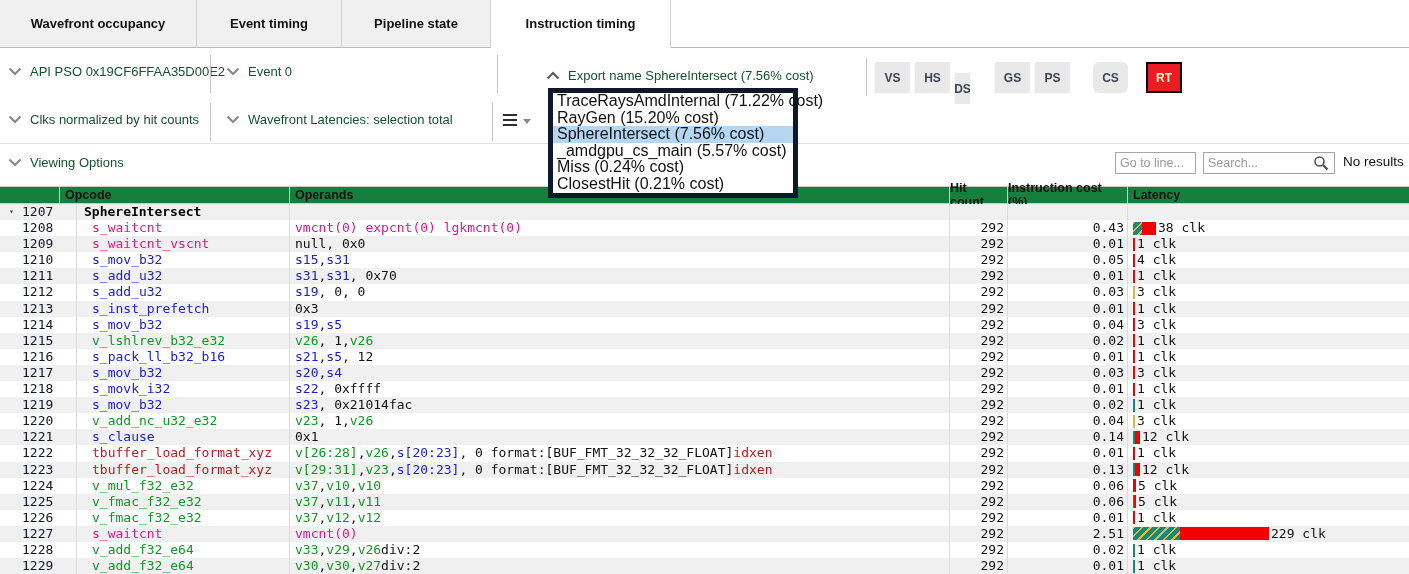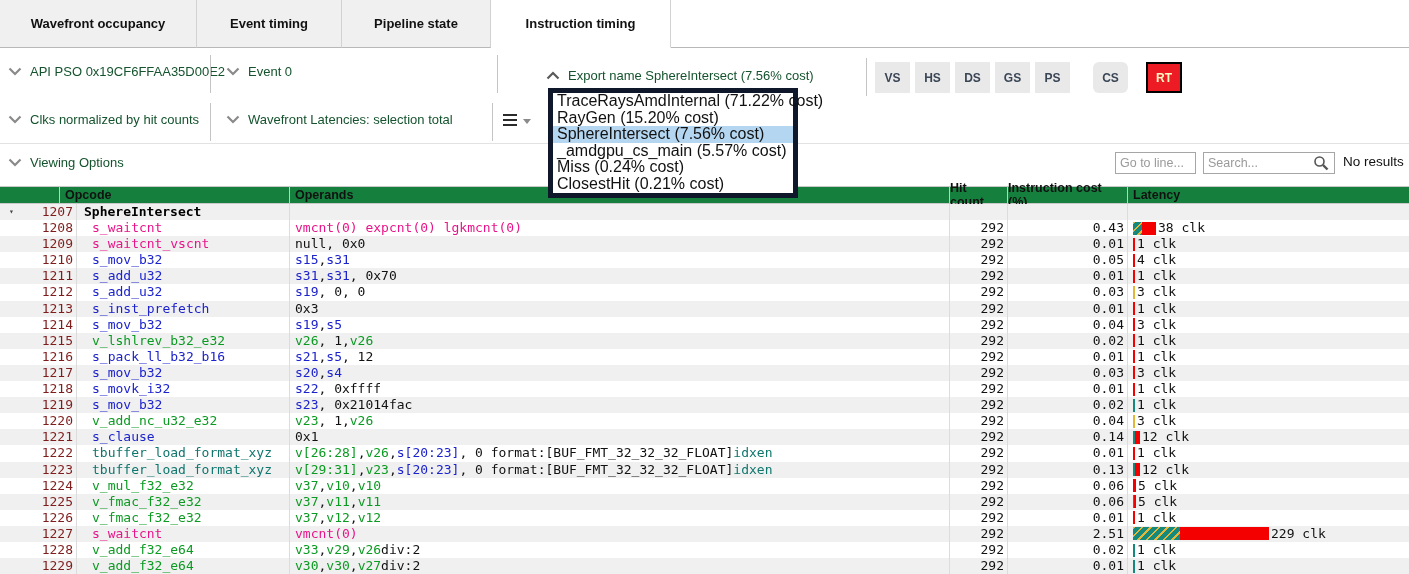--- a/index.html
+++ b/index.html
@@ -57,32 +57,32 @@
   #h5{flex:1;border-right:none;}
 
   #tbody{position:absolute;left:0;top:204px;width:1409px;}
   .trow{display:flex;height:16.1px;align-items:center;
     font-family:"DejaVu Sans Mono","Liberation Mono",monospace;font-size:13px;line-height:16.1px;
     white-space:nowrap;cursor:default;}
   .trow.alt{background:#f0f0f0;}
   .cell{height:100%;box-sizing:border-box;border-right:1px solid #dcdcdc;display:flex;align-items:center;overflow:hidden;}
   .c-id{width:77px;}
   .tri{width:22px;padding-left:9px;font-size:8px;color:#444;box-sizing:border-box;}
-  .lnum{flex:1;text-align:right;padding-right:3px;color:#7f1d1d;}
+  .lnum{flex:1;text-align:left;padding-right:3px;color:#0f172a;}
   .c-op{width:213px;padding-left:15px;}
   .trow.parent .c-op{padding-left:7px;font-weight:bold;}
   .c-ops{width:660px;padding-left:5px;}
   .c-hit{width:58px;justify-content:flex-end;padding-right:3px;}
   .c-cost{width:120px;justify-content:flex-end;padding-right:3px;}
   .c-lat{flex:1;border-right:none;padding-left:5px;}
   .tk-k{color:#111;}
   .tk-s{color:#1c22cc;}
   .tk-v{color:#0b9a22;}
   .tk-m{color:#e8158a;}
-  .tk-p{color:#0f766e;}
+  .tk-p{color:#b91c1c;}
   .tk-hdr{color:#000;font-weight:bold;}
   .seg{height:13px;flex:0 0 auto;}
   .seg-r{background:#f40000;}
   .seg-t{background:#15897b;}
   .seg-y{background:#e3b73a;}
   .seg-th{background:repeating-linear-gradient(135deg,#e3b73a 0 1.5px,#15897b 1.5px 6px);}
   .lat-label{margin-left:2px;color:#111;}
 </style>
 </head>
 <body>
@@ -114,21 +114,21 @@
   <div class="ctrl" style="left:546px;top:68px;">
     <svg class="chev" width="14" height="9" viewBox="0 0 14 9">
         <polyline points="1.5,7.5 7,2 12.5,7.5" fill="none" stroke="#5a5a5a" stroke-width="2.2"></polyline>
       </svg>
     <span>Export name SphereIntersect (7.56% cost)</span>
   </div>
   <div class="vsep" style="left:866px;top:58px;height:38px;"></div>
   <div id="stages">
       <div class="stagebtn" style="left: 875px; width: 35px;">VS</div>
       <div class="stagebtn" style="left: 915px; width: 35px;">HS</div>
-      <div class="stagebtn" style="left: 955px; width: 35px;">DS</div>
+      <div class="stagebtn" style="left: 955px; width: 15px; margin-top: 11px;">DS</div>
       <div class="stagebtn" style="left: 995px; width: 35px;">GS</div>
       <div class="stagebtn" style="left: 1035px; width: 35px;">PS</div>
       <div class="stagebtn" style="left: 1093px; width: 35px; border-radius: 6px;">CS</div>
       <div class="stagebtn active" style="left: 1146px; width: 36px;">RT</div>
     </div>
 
   <div class="ctrl" style="left:8px;top:112px;">
     <svg class="chev" width="14" height="9" viewBox="0 0 14 9">
         <polyline points="1.5,1.5 7,7 12.5,1.5" fill="none" stroke="#8a8a8a" stroke-width="2.2"></polyline>
       </svg>

